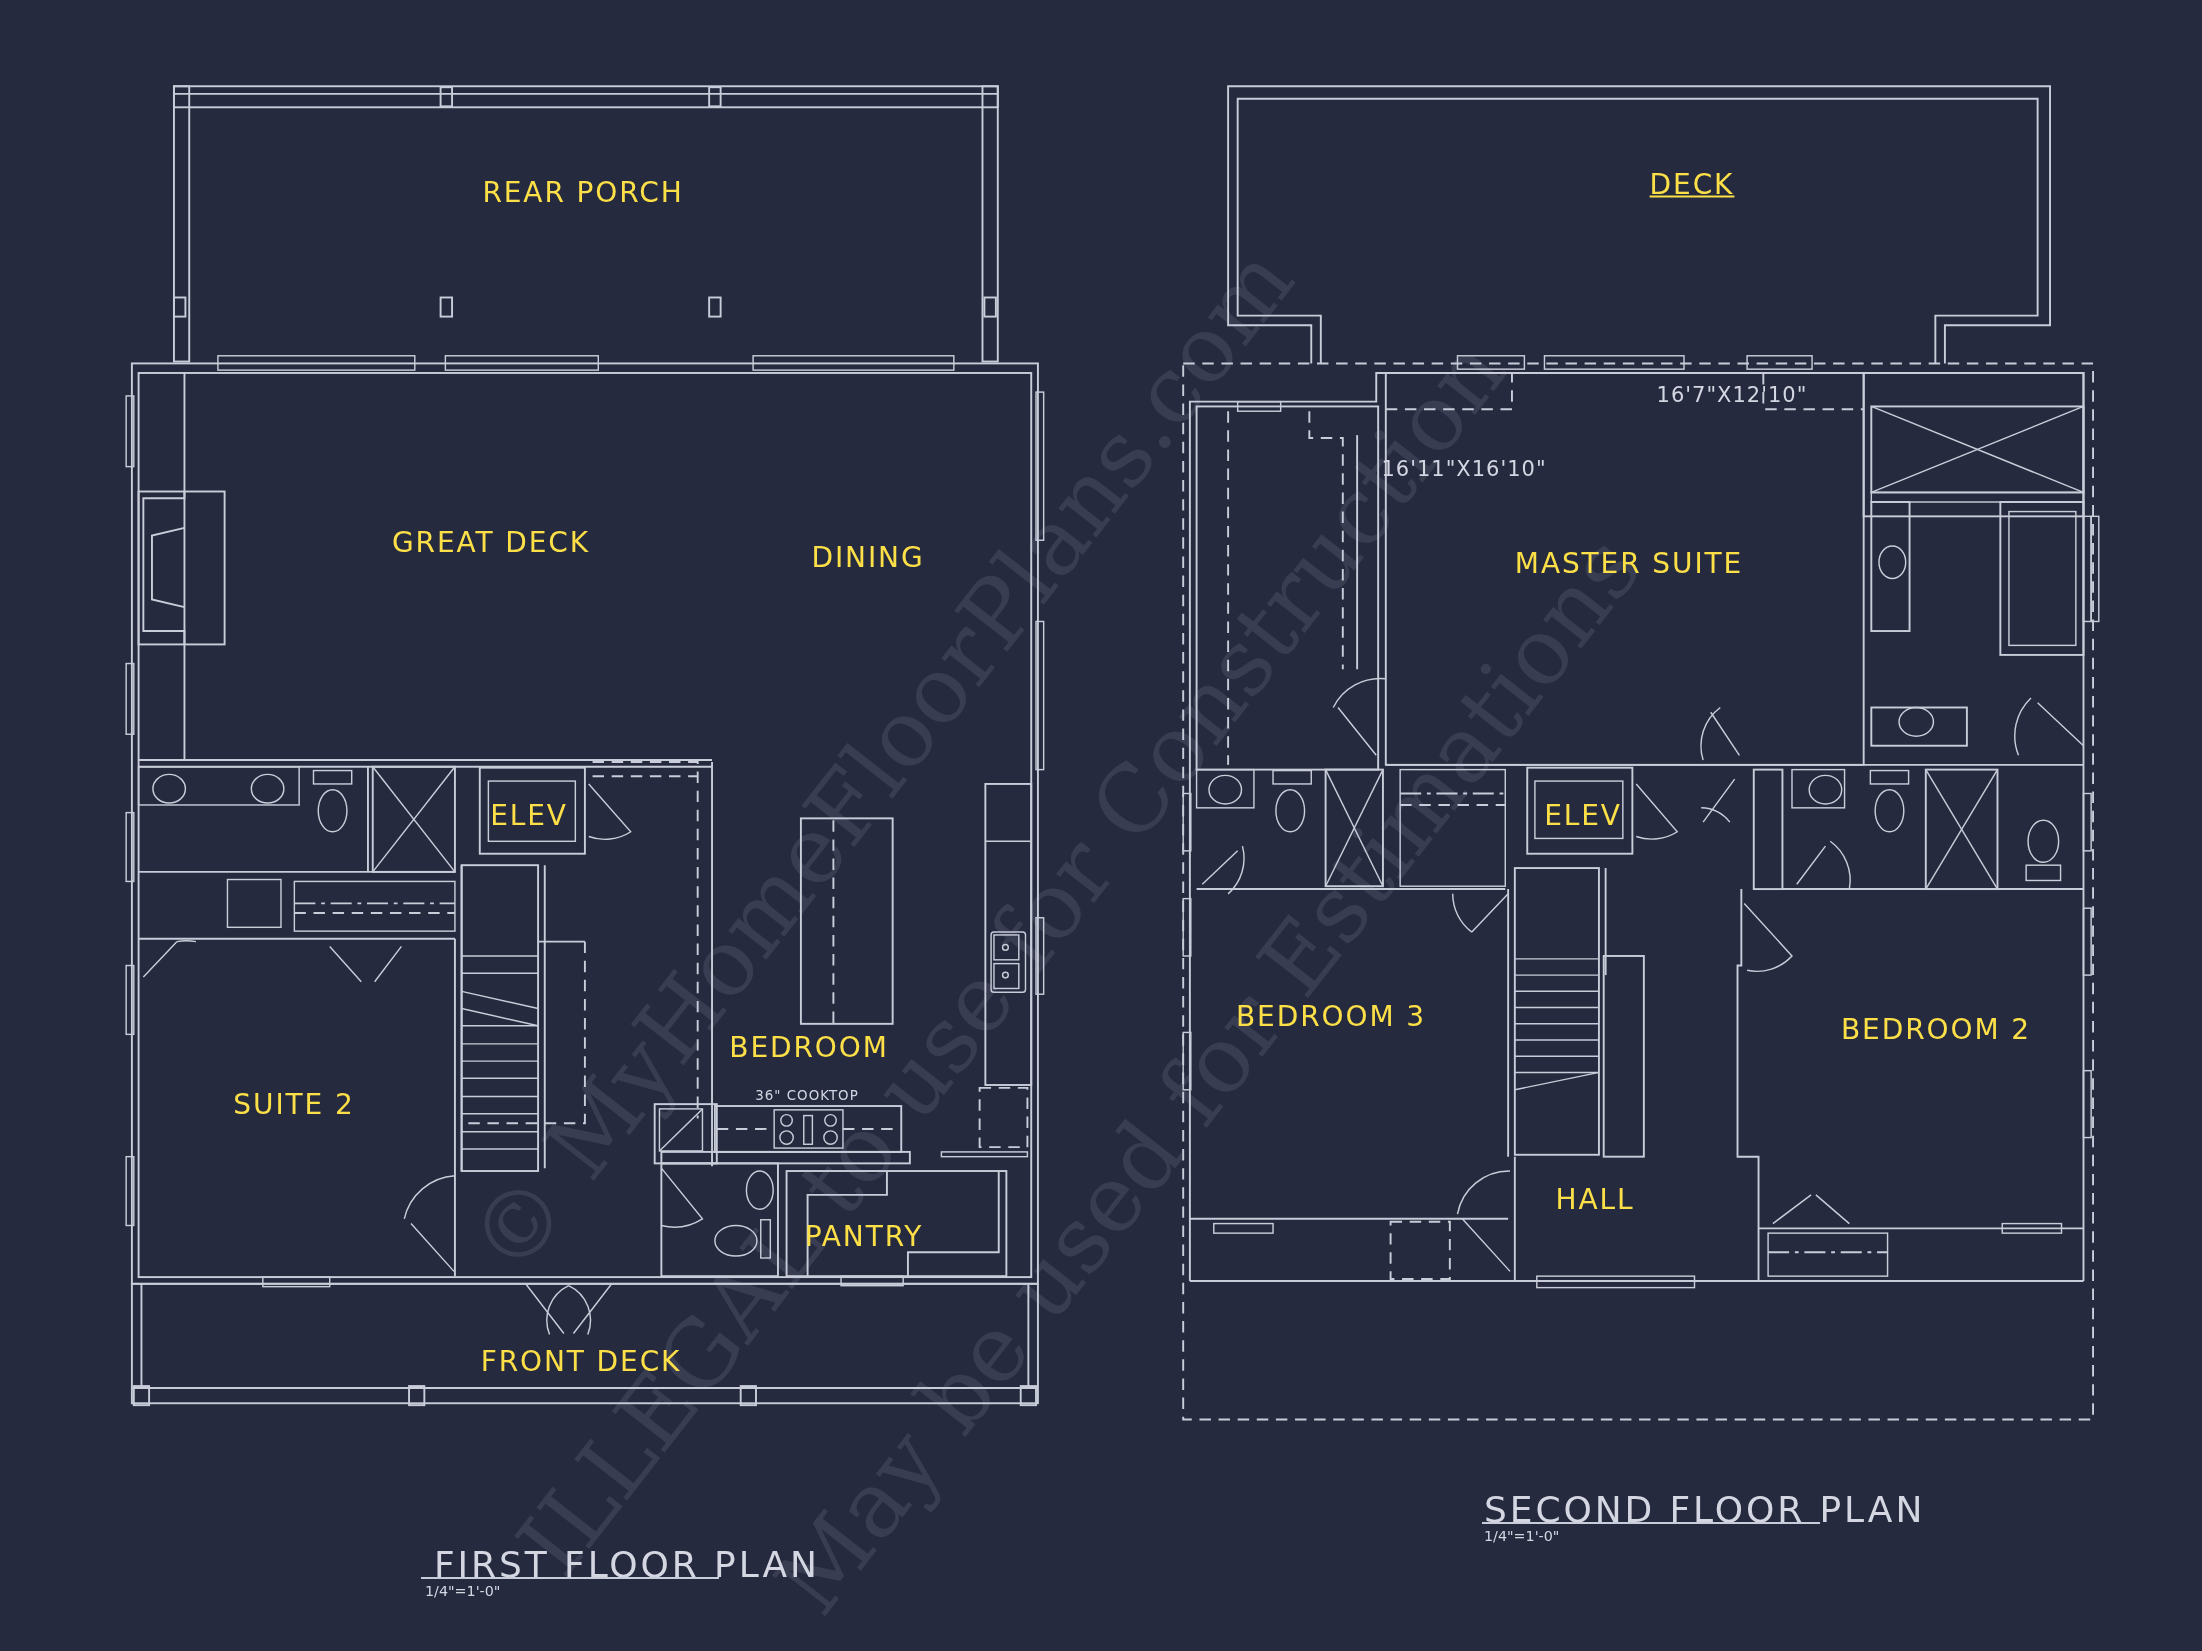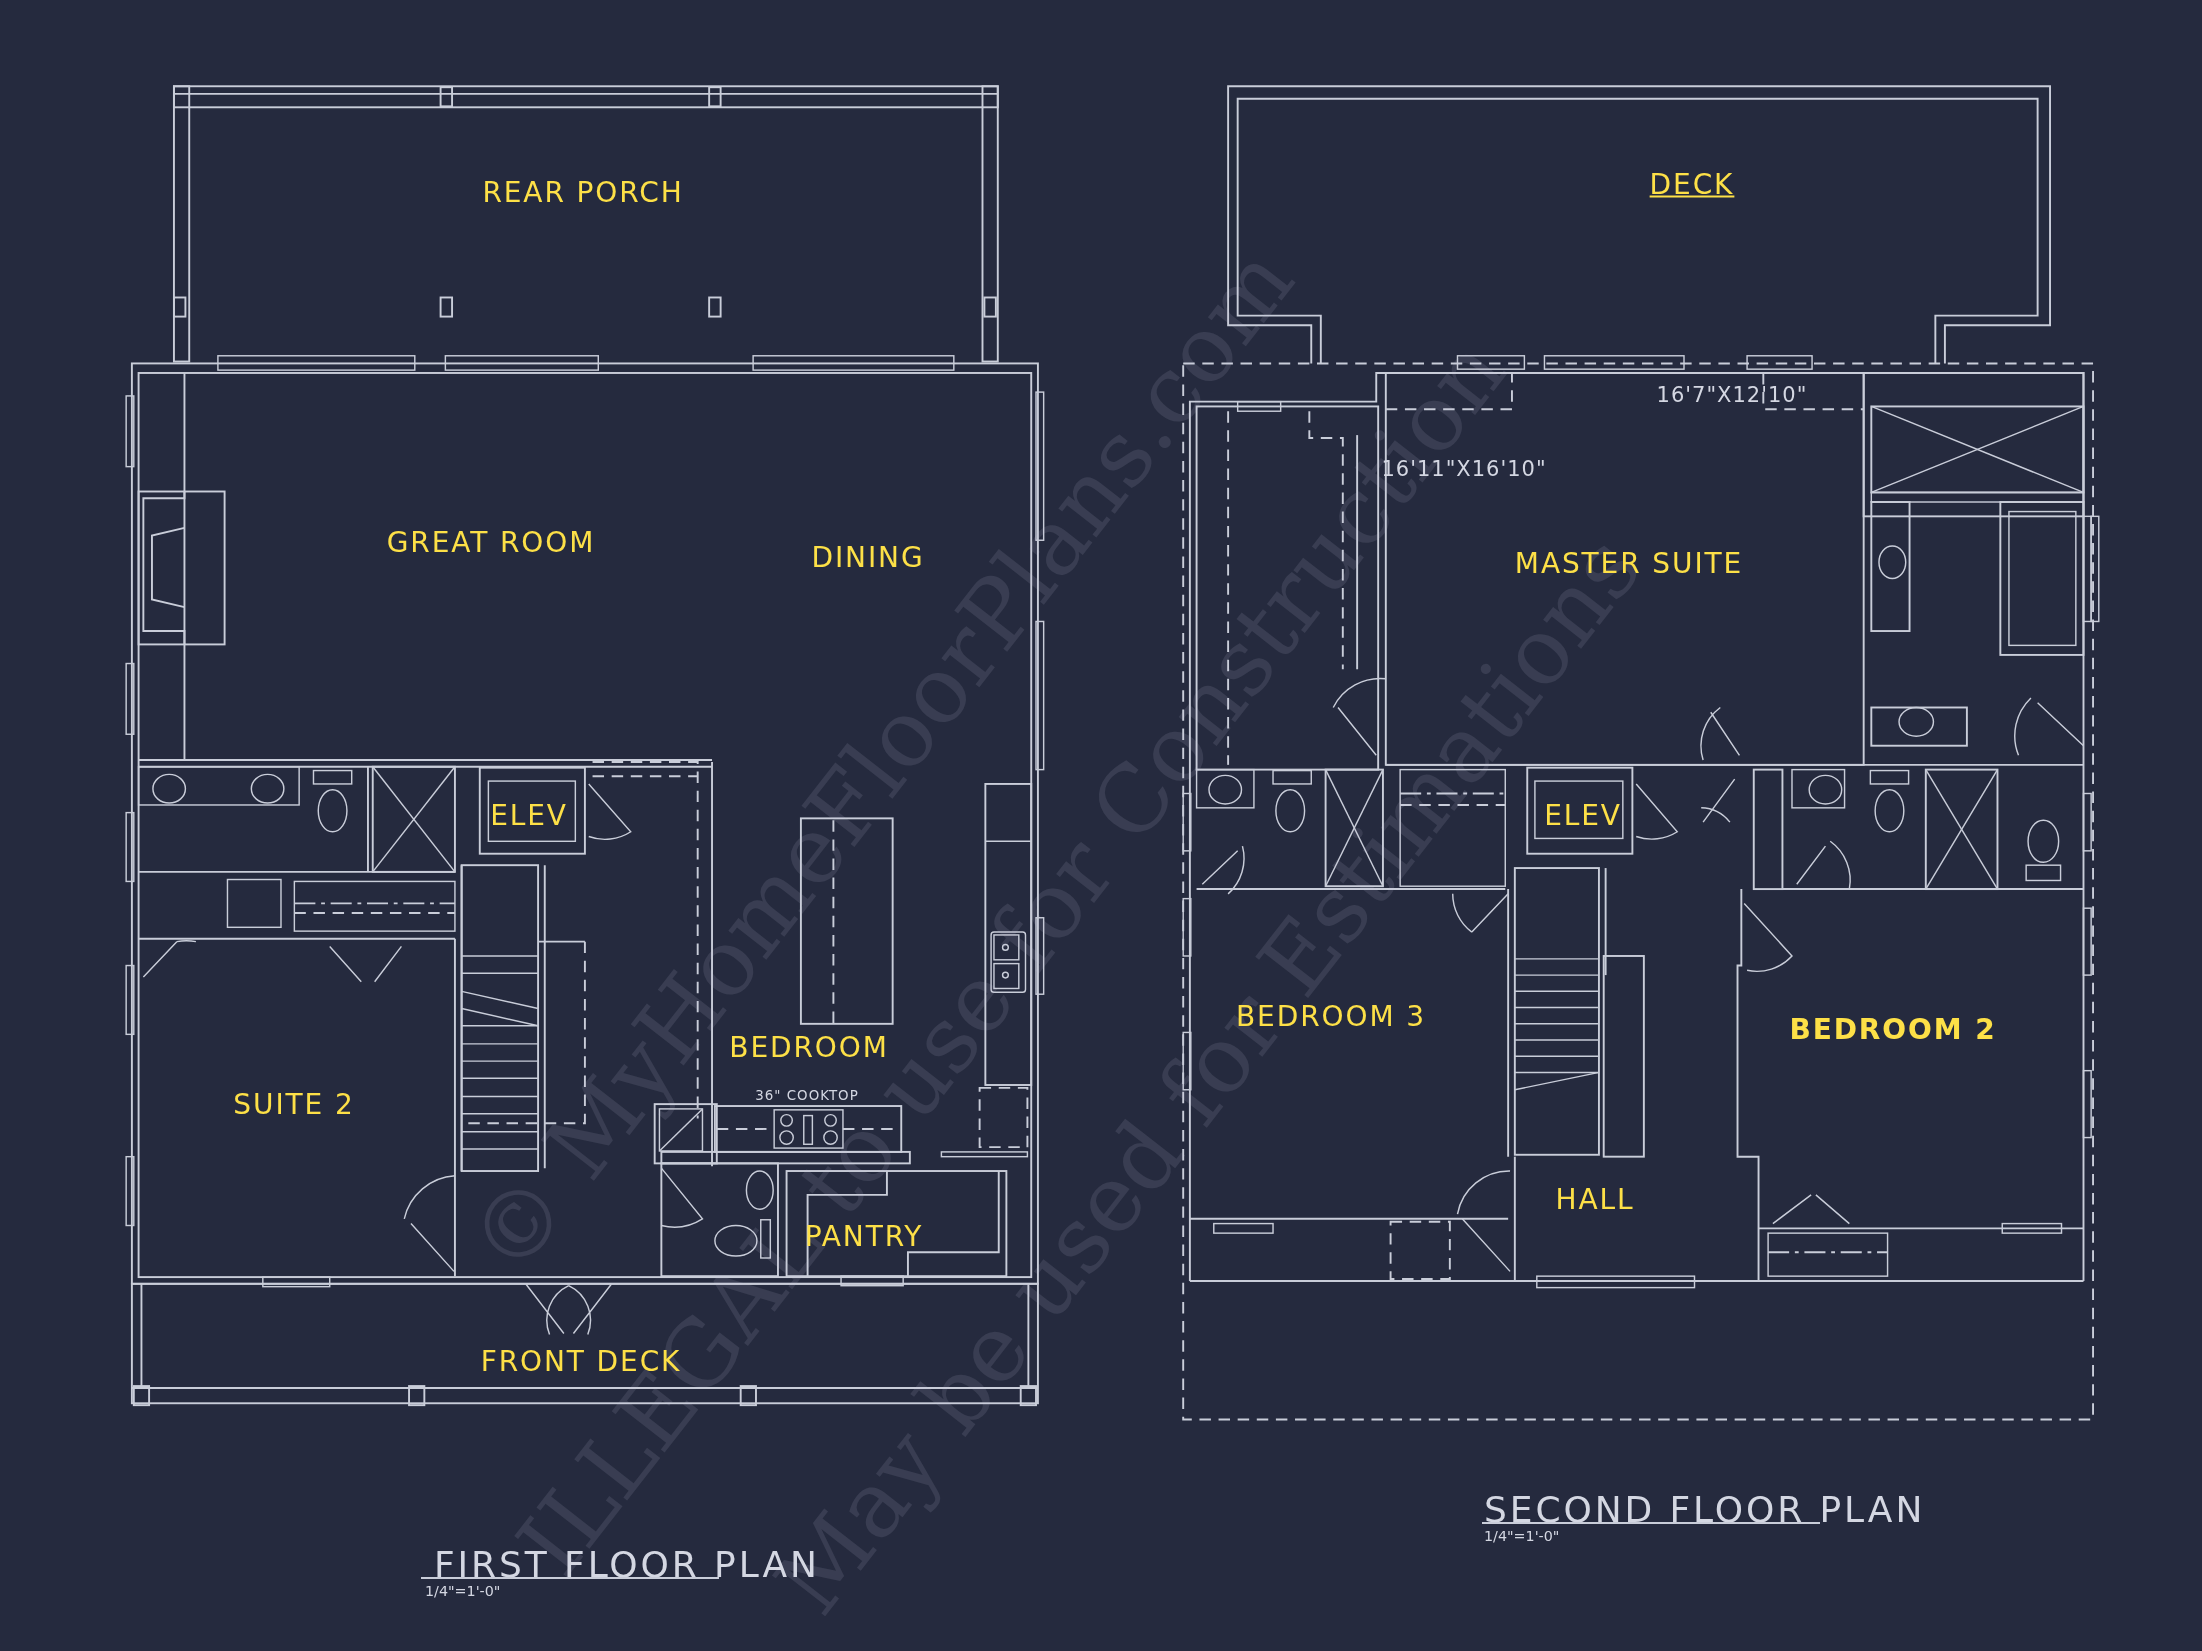--- a/index.html
+++ b/index.html
@@ -315,36 +315,36 @@
     <rect class="w1" x="2095" y="1280" width="62" height="10"></rect>
     <line class="w" x1="1245" y1="1340" x2="2180" y2="1340"></line>
   </g>
 </svg>
 
 <div class="wm" style="left:449px; top:1228px; transform: rotate(-52deg);">© MyHomeFloorPlans.com</div>
 <div class="wm" style="left:497px; top:1529px; transform: rotate(-52deg);">ILLEGAL to use for Construction</div>
 <div class="wm" style="left:755px; top:1568px; transform: rotate(-52deg);">May be used for Estimations</div>
 
 <div class="lbl" style="left:583px; top:192px;">REAR PORCH</div>
-<div class="lbl" style="left:491px; top:542px;">GREAT ROOM</div>
+<div class="lbl" style="left:491px; top:542px;">GREAT DECK</div>
 <div class="lbl" style="left:868px; top:557px;">DINING</div>
 <div class="lbl" style="left:529px; top:815px;">ELEV</div>
 <div class="lbl" style="left:809px; top:1047px;">BEDROOM</div>
 <div class="small" style="left:807px; top:1095px;">36" COOKTOP</div>
 <div class="lbl" style="left:294px; top:1104px;">SUITE 2</div>
 <div class="lbl" style="left:864px; top:1236px;">PANTRY</div>
 <div class="lbl" style="left:581px; top:1361px;">FRONT DECK</div>
 
 <div class="lbl" style="left:1692px; top:184px;text-decoration:underline;">DECK</div>
 <div class="dim" style="left:1732px; top:395px;">16'7"X12'10"</div>
 <div class="dim" style="left:1464px; top:469px;">16'11"X16'10"</div>
 <div class="lbl" style="left:1629px; top:563px;">MASTER SUITE</div>
 <div class="lbl" style="left:1583px; top:815px;">ELEV</div>
 <div class="lbl" style="left:1331px; top:1016px;">BEDROOM 3</div>
-<div class="lbl" style="left:1893px; top:1029px;font-weight:bold;">BEDROOM 2</div>
+<div class="lbl" style="left:1936px; top:1029px;">BEDROOM 2</div>
 <div class="lbl" style="left:1595px; top:1199px;">HALL</div>
 
 <div class="title" style="left:434px; top:1544px;">FIRST FLOOR PLAN</div>
 <div class="title-rule" style="left:421px; top:1577px; width:298px;"></div>
 <div class="scale" style="left:425px; top:1583px;">1/4"=1'-0"</div>
 
 <div class="title" style="left:1484px; top:1489px;">SECOND FLOOR PLAN</div>
 <div class="title-rule" style="left:1482px; top:1522px; width:338px;"></div>
 <div class="scale" style="left:1484px; top:1528px;">1/4"=1'-0"</div>
 

